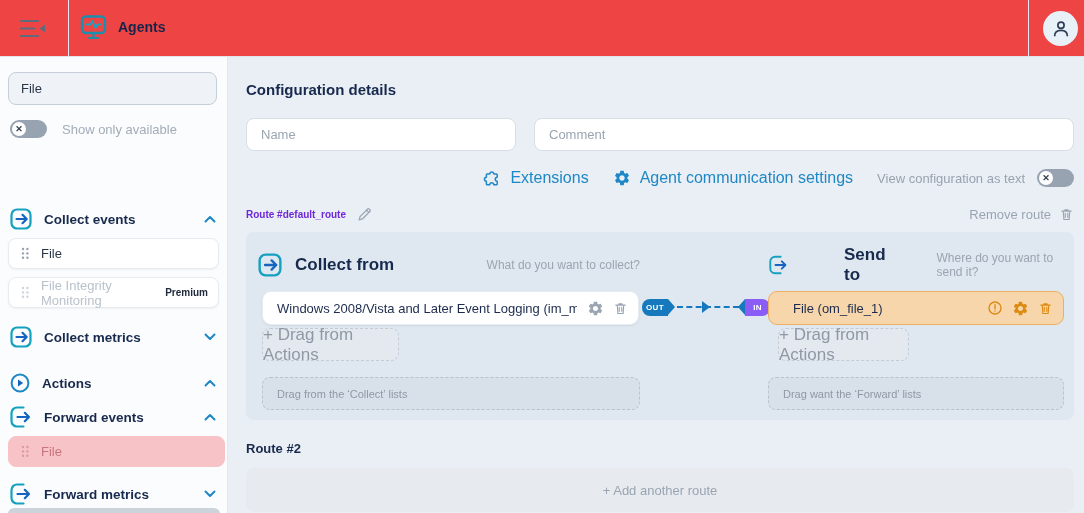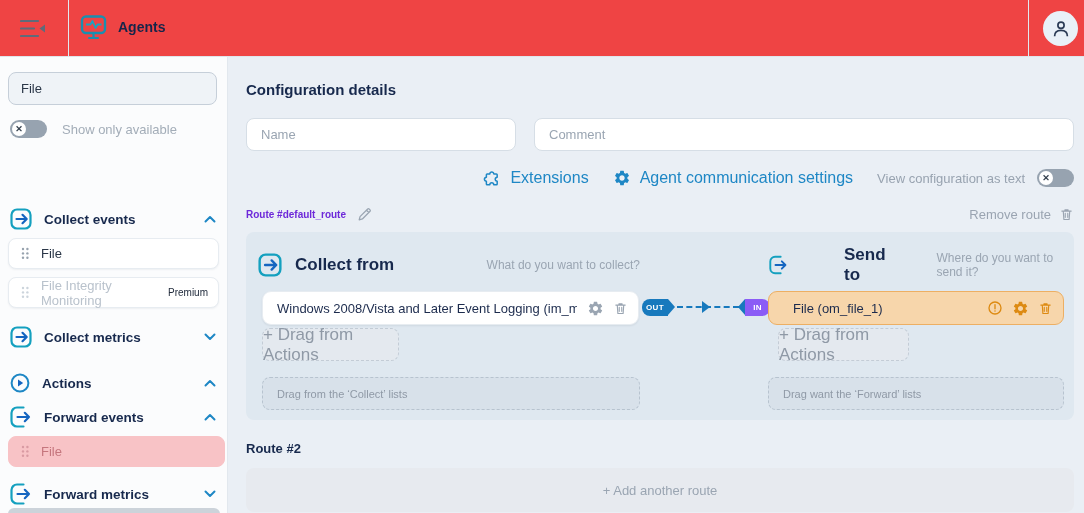--- a/index.html
+++ b/index.html
@@ -22,21 +22,21 @@
   .toggle { position:relative; width:37px; height:18px; border-radius:9px; background:#97a3b0; cursor:pointer; flex:0 0 auto; }
   .toggle .knob { position:absolute; left:2px; top:2px; width:14px; height:14px; border-radius:50%; background:#fff; display:flex; align-items:center; justify-content:center; font-size:9px; font-weight:bold; color:#333f4d; line-height:1; }
   .toggle-label { font-size:13px; color:#a3adb8; }
   .side-section { position:absolute; left:0; width:228px; height:26px; display:flex; align-items:center; padding:0 12px 0 10px; cursor:pointer; }
   .side-section .lbl { font-size:13.5px; font-weight:bold; color:#17294d; margin-left:12px; }
   .side-section .chev { margin-left:auto; display:flex; }
   .side-card { position:absolute; left:8px; width:211px; height:31px; background:#fff; border:1px solid #e7ecf1; border-radius:8px; box-shadow:0 1px 2px rgba(20,40,70,.06); display:flex; align-items:center; padding:0 10px 0 12px; font-size:13px; color:#2a3647; cursor:grab; }
   .side-card .dots { display:flex; margin-right:11px; color:#97a2ae; }
   .side-card.disabled { color:#b9c2cc; cursor:default; }
   .side-card.disabled .dots { color:#ccd4dc; }
-  .premium { margin-left:auto; font-size:10px; font-weight:normal; color:#222c3d; }
+  .premium { margin-left:auto; font-size:10px; font-weight:bold; color:#222c3d; }
   .side-card.pink { width:217px; background:#f8c3c6; border-color:#f8c3c6; color:#c5767d; box-shadow:none; }
   .side-card.pink .dots { color:#d99aa2; }
   .side-partial { position:absolute; left:8px; top:451px; width:212px; height:6px; background:#ccd3da; border-radius:8px 8px 0 0; }
 
   
   .main { position:absolute; left:228px; top:57px; width:856px; height:456px; background:#eaeff5; }
   .cfg-heading { position:absolute; left:18px; top:24px; font-size:15px; font-weight:bold; color:#17294d; }
   .txt-input { position:absolute; top:61px; height:33px; border:1px solid #d6dee6; border-radius:8px; background:#fff; font-family:"Liberation Sans",sans-serif; font-size:13px; color:#2a3647; padding:0 14px; outline:none; }
   .txt-input::placeholder, .side-search::placeholder { color:#9aa5b2; }
   .name-input { left:18px; width:270px; }

